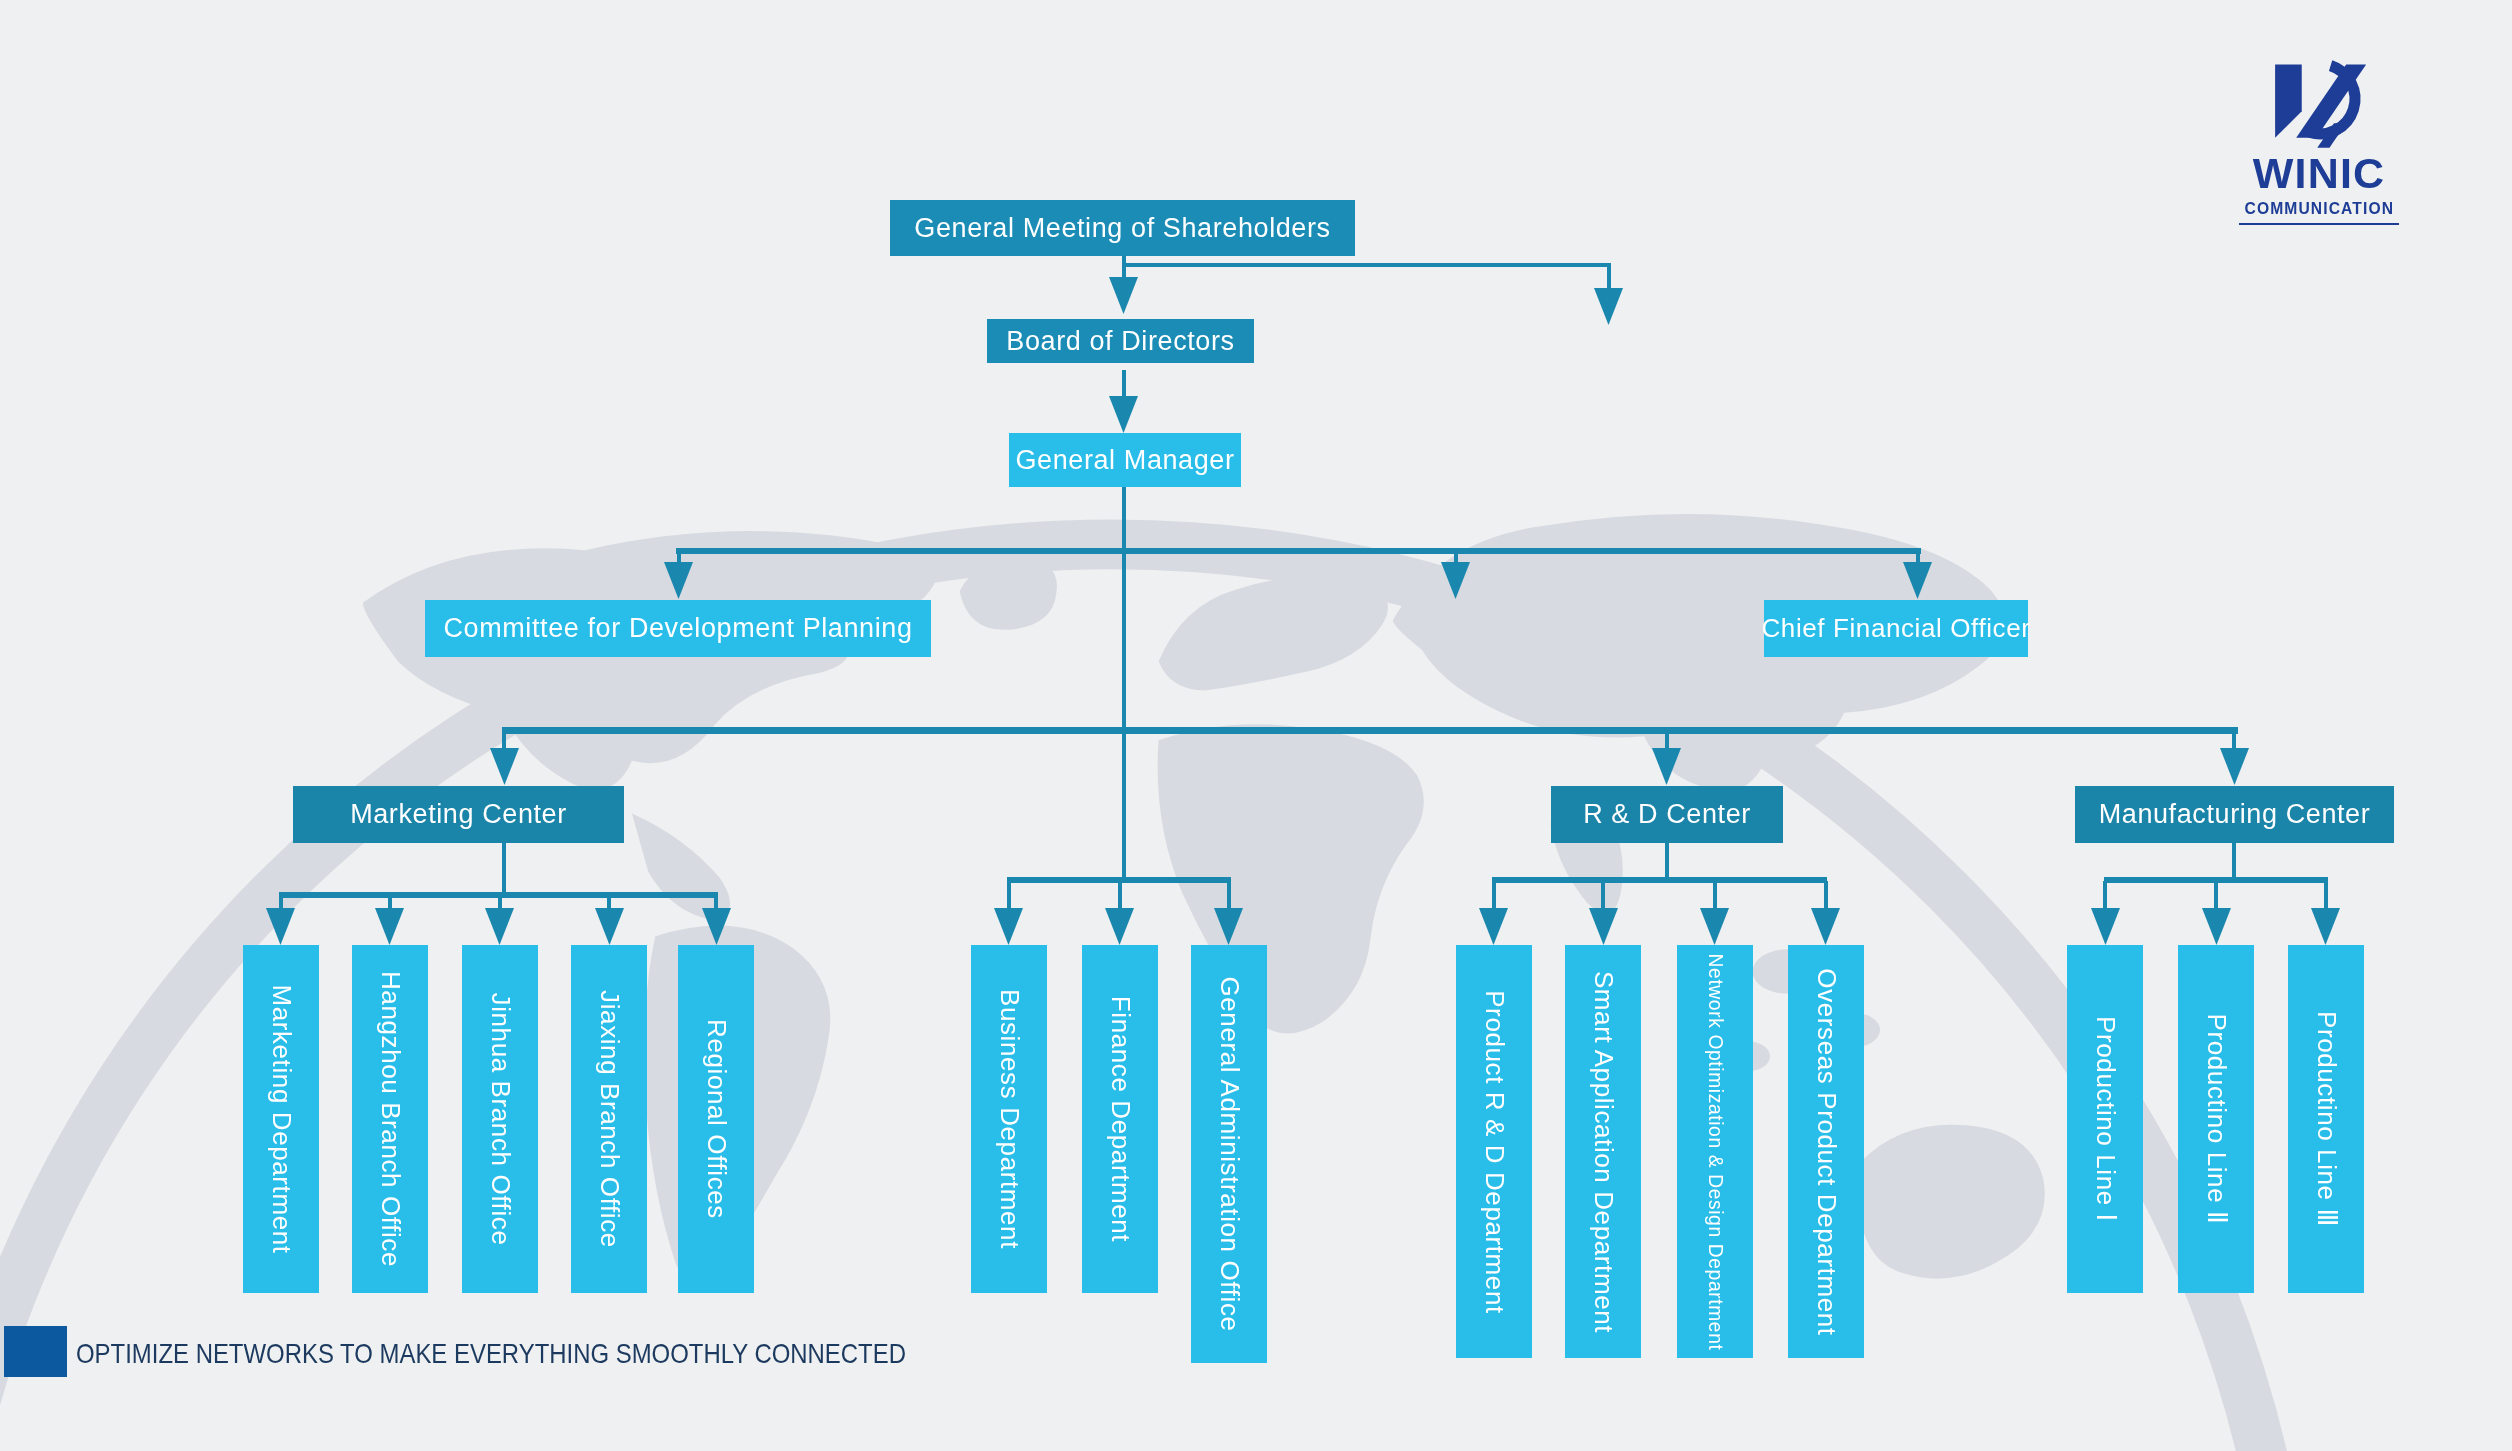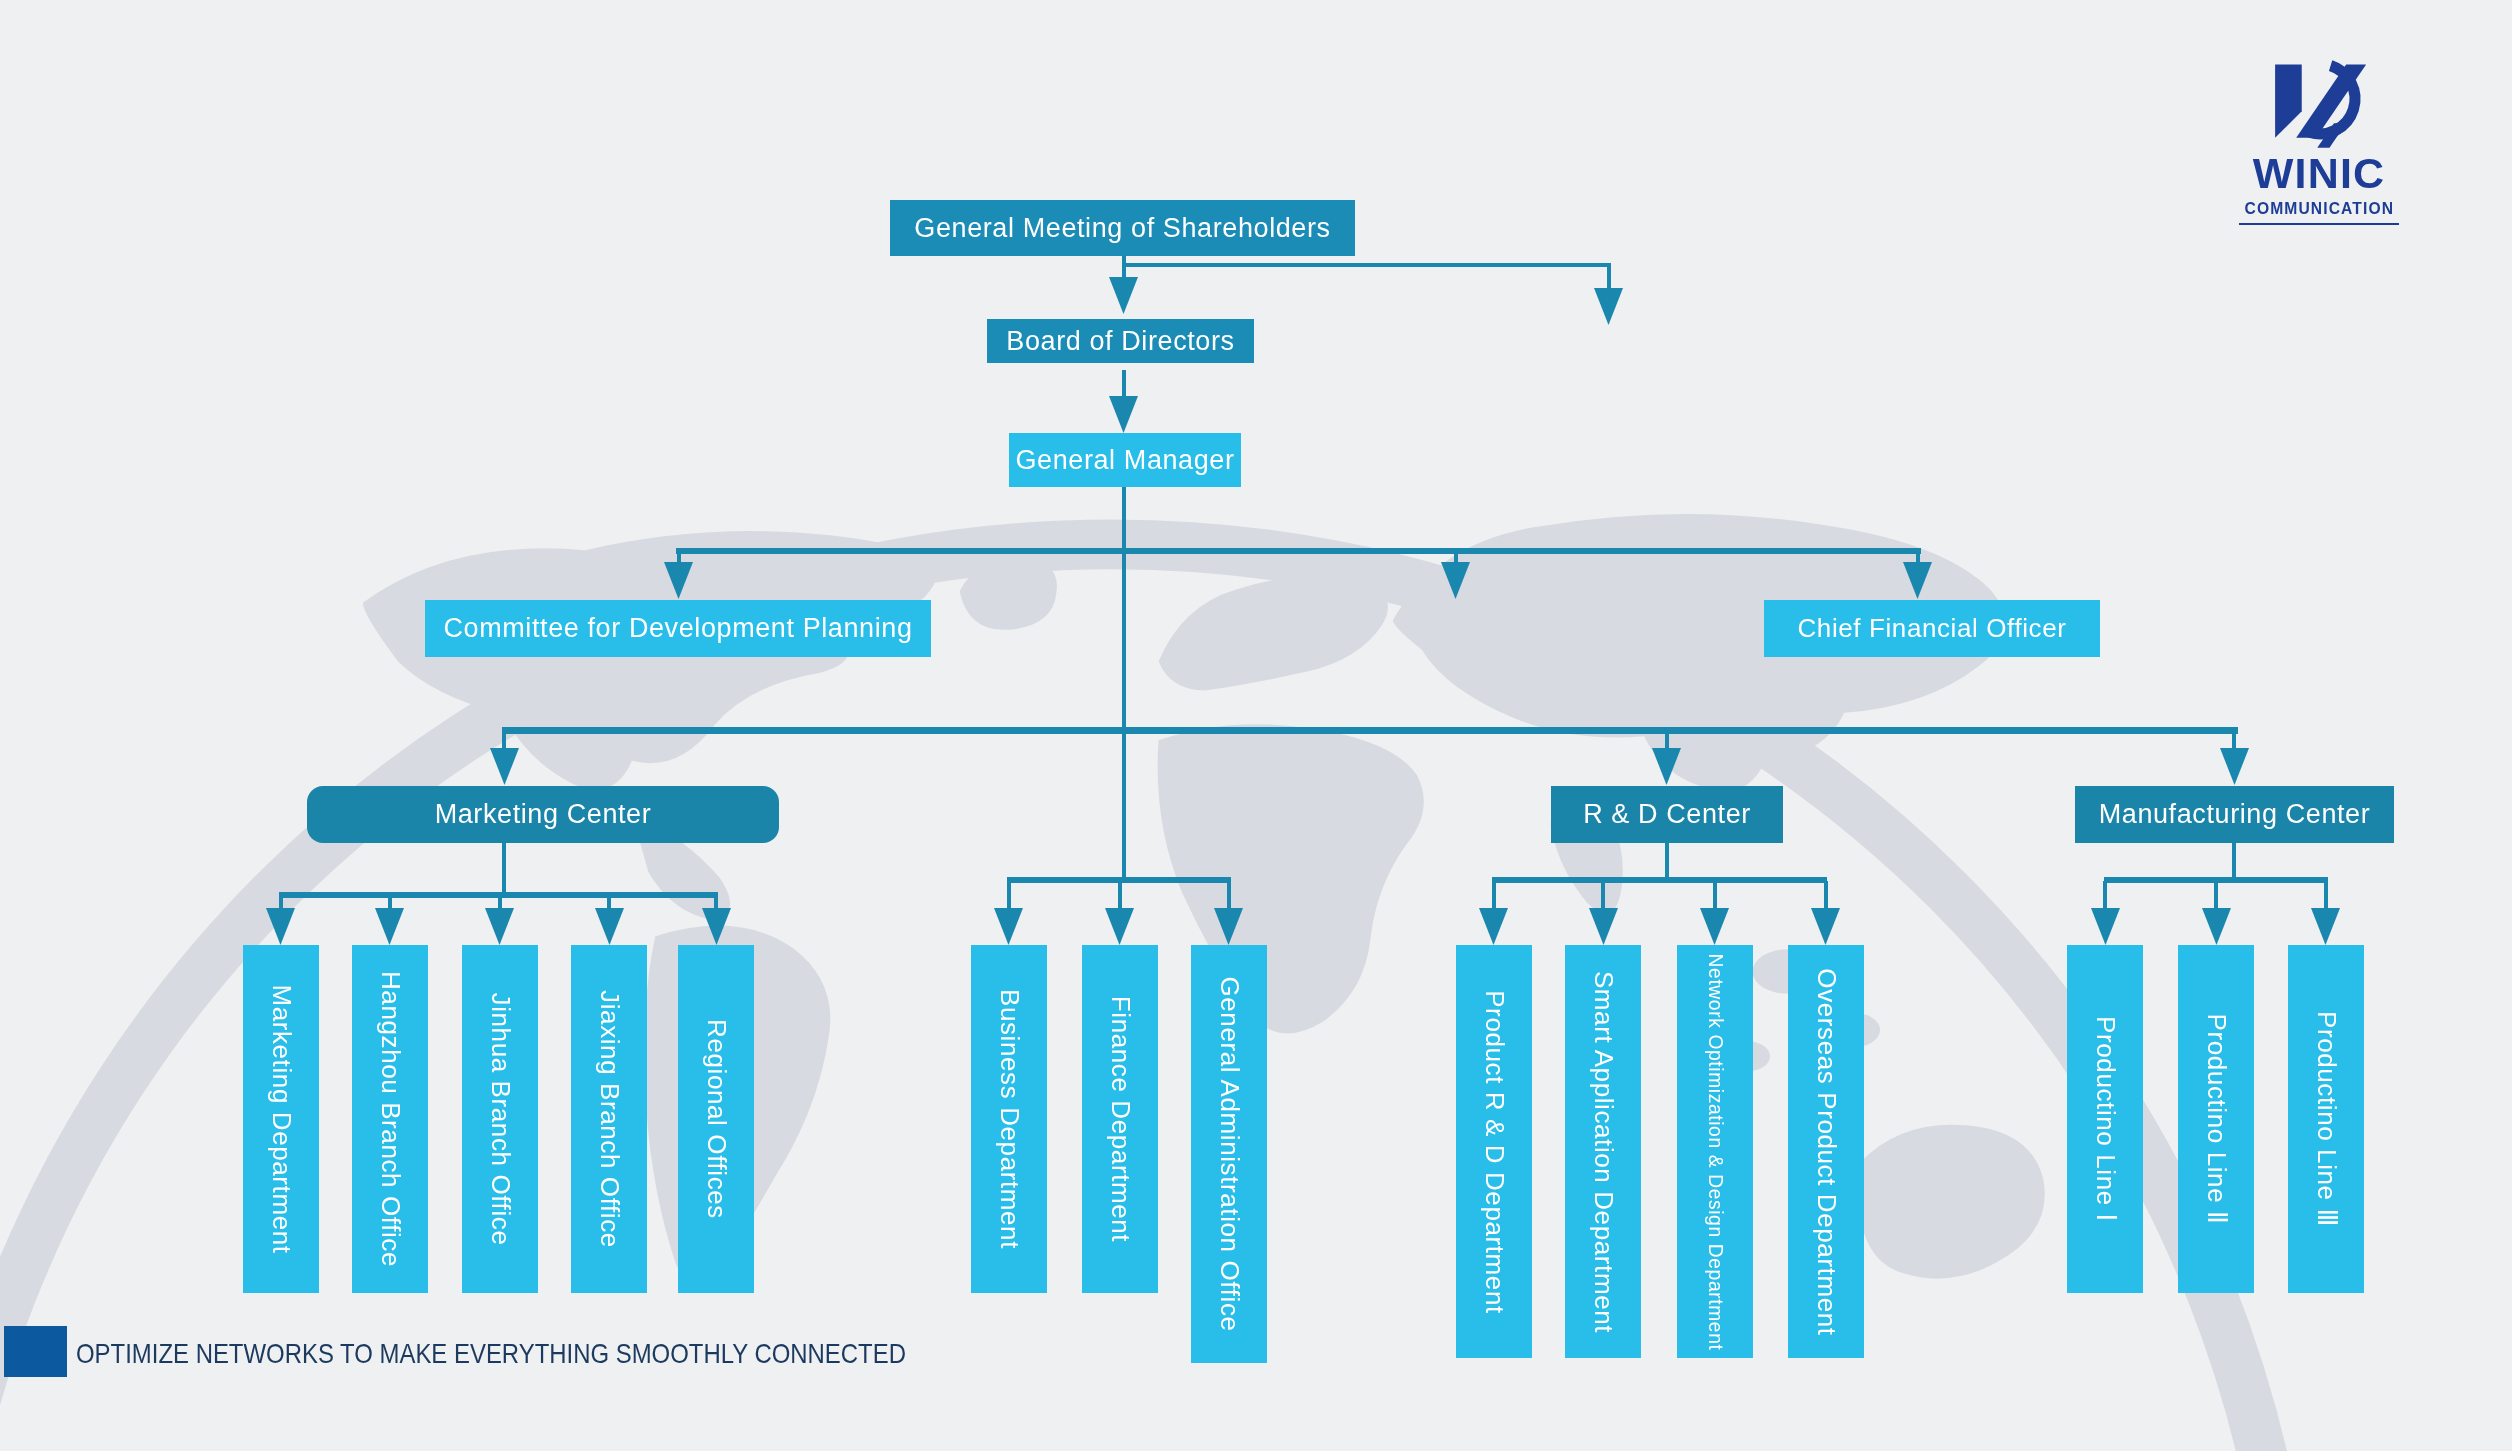--- a/index.html
+++ b/index.html
@@ -141,25 +141,25 @@
     <span>Board of Directors</span>
   </div>
 
   <div class="hbox light" style="left:1009px;top:433px;width:232px;height:54px;">
     <span>General Manager</span>
   </div>
 
   <div class="hbox light" style="left:425px;top:600px;width:506px;height:57px;">
     <span>Committee for Development Planning</span>
   </div>
-  <div class="hbox light" style="left:1764px;top:600px;width:336px;height:57px;">
+  <div class="hbox light" style="left:1764px;top:600px;width:264px;height:57px;">
     <span style="font-size:26px">Chief Financial Officer</span>
   </div>
 
-  <div class="hbox cdark" style="left:307px;top:786px;width:472px;height:57px;border-radius:16px;">
+  <div class="hbox cdark" style="left:293px;top:786px;width:331px;height:57px;">
     <span>Marketing Center</span>
   </div>
   <div class="hbox cdark" style="left:1551px;top:786px;width:232px;height:57px;">
     <span>R &amp; D Center</span>
   </div>
   <div class="hbox cdark" style="left:2075px;top:786px;width:319px;height:57px;">
     <span>Manufacturing Center</span>
   </div>
 
   <div class="vbox" style="left:243px;top:945px;height:348px;">

